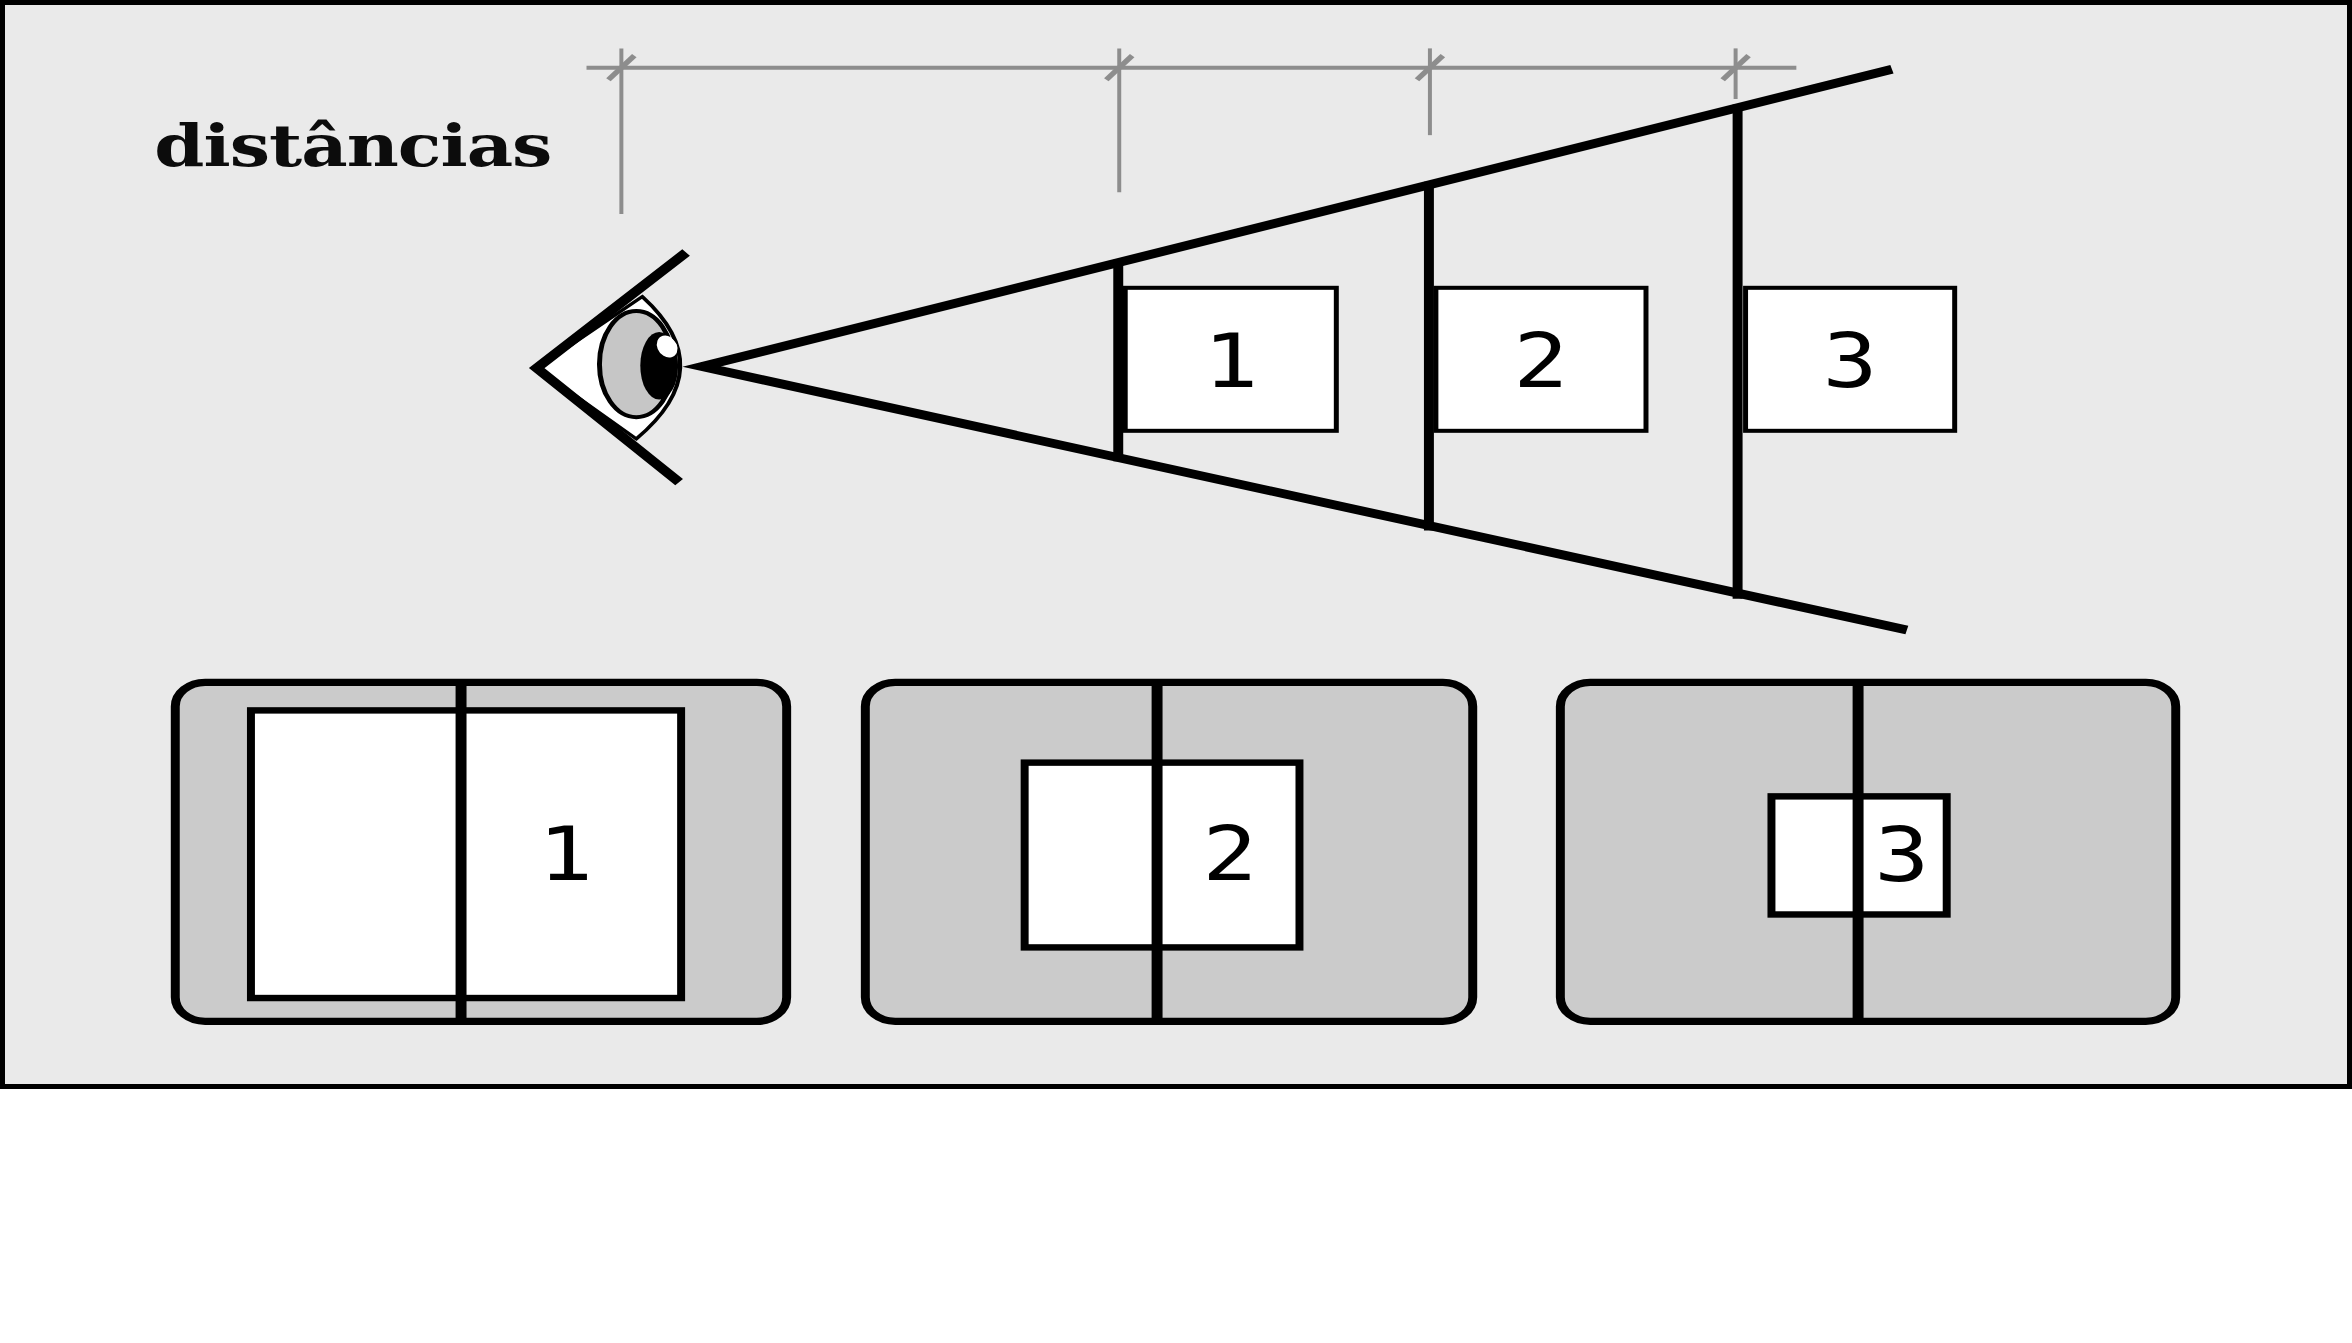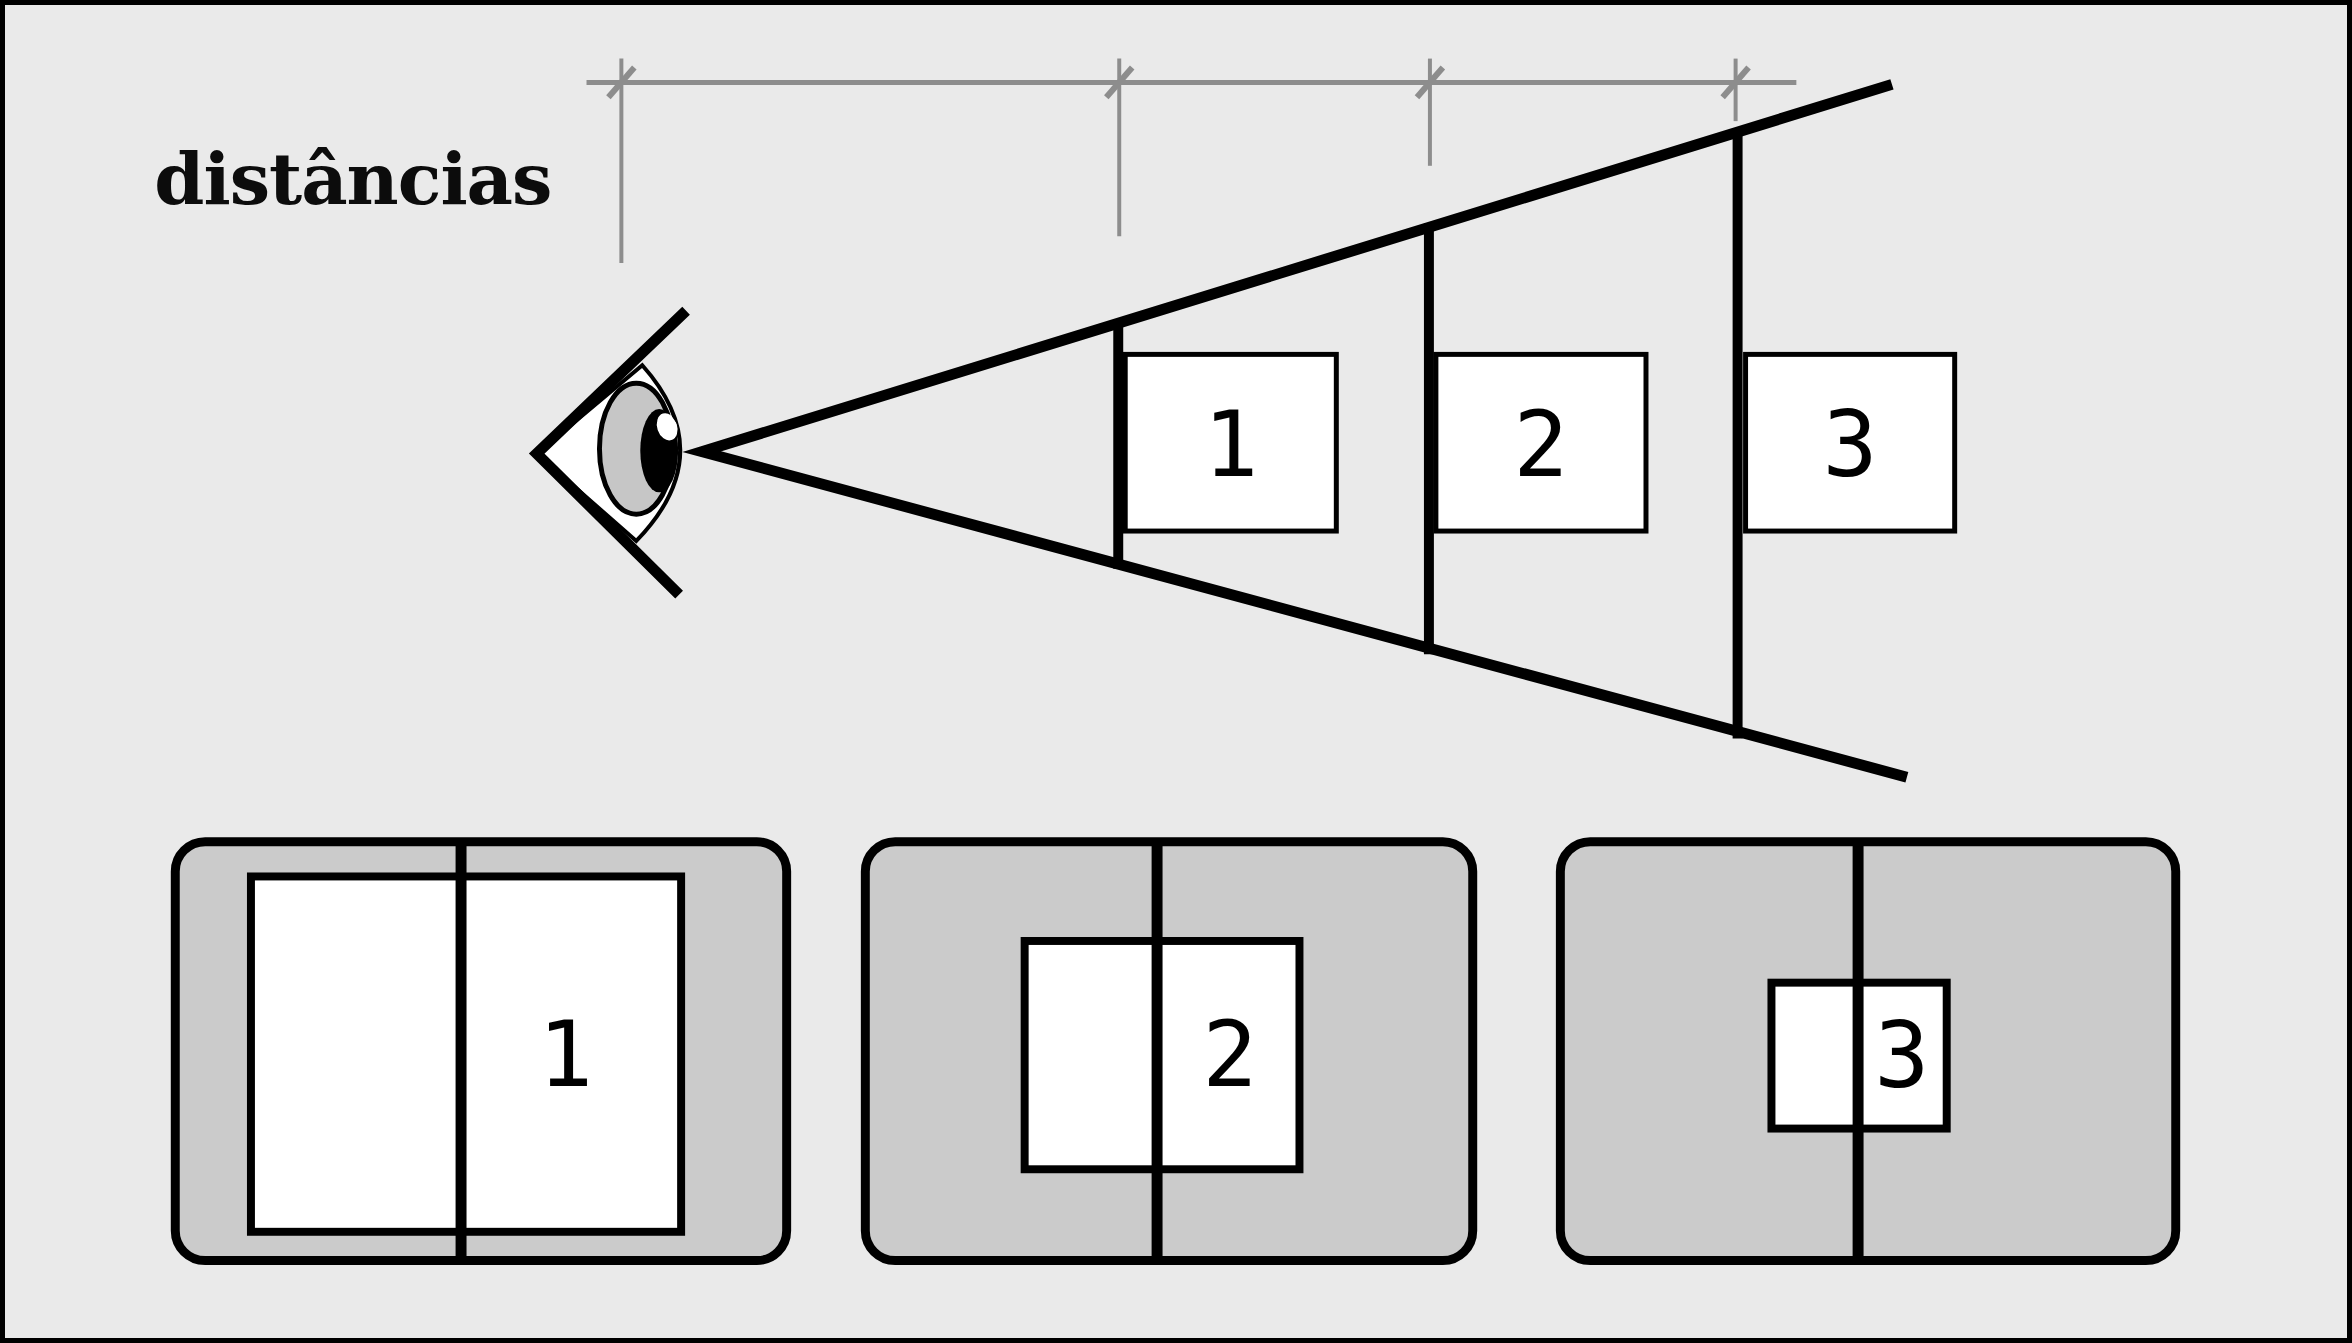--- a/index.html
+++ b/index.html
@@ -1,18 +1,18 @@
 <!DOCTYPE html>
 <html><head>
 <meta charset="utf-8">
 <style>
   html,body{margin:0;padding:0;background:#ffffff;}
   .stage{
     position:relative;
-    width:2352px;height:1343px;
+    width:2352px;height:1089px;
     box-sizing:border-box;
     background:#eaeaea;
     border:5px solid #000;
     overflow:hidden;
   }
   svg{position:absolute;left:0;top:0;width:100%;height:100%;display:block;}
   .title-text{
     font-family:"DejaVu Serif","Liberation Serif",serif;
     font-weight:600;
     font-size:72px;

